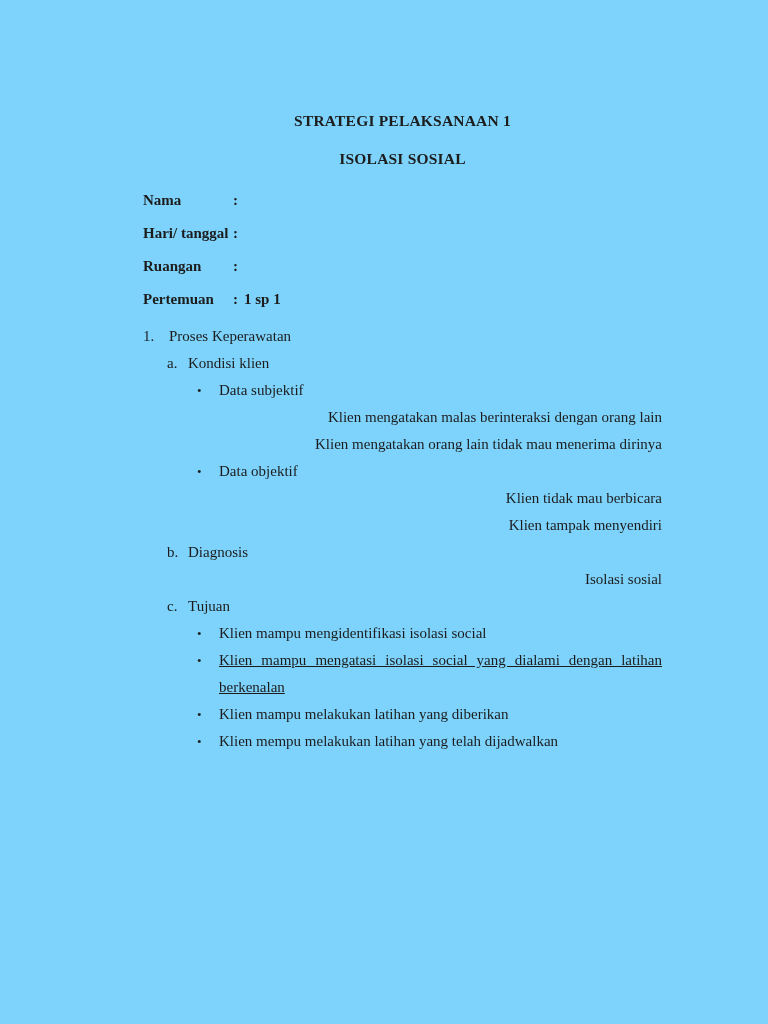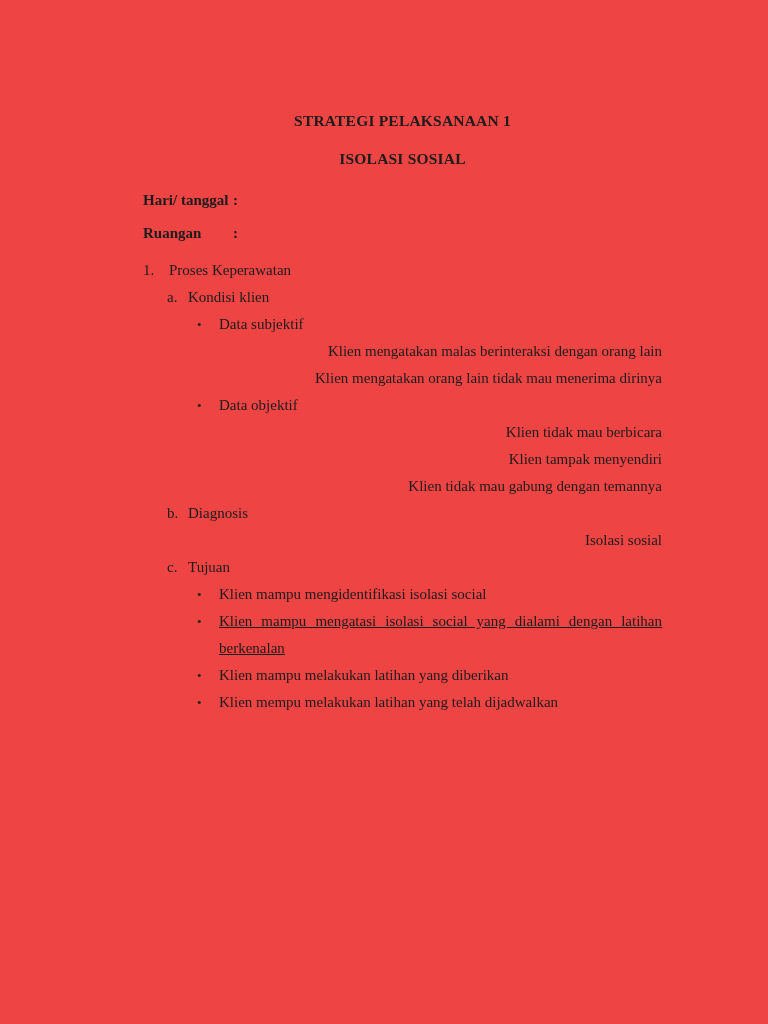--- a/index.html
+++ b/index.html
@@ -4,21 +4,21 @@
 <style>
   html, body {
     margin: 0;
     padding: 0;
     background: #ffffff;
   }
   .page {
     position: relative;
     width: 768px;
     height: 1024px;
-    background: #ef4444;
+    background: #7dd3fc;
     overflow: hidden;
     font-family: "Liberation Serif", "DejaVu Serif", serif;
     color: #1c1c1c;
   }
   .content {
     position: absolute;
     left: 143px;
     top: 111px;
     width: 519px; 
   }
@@ -60,24 +60,30 @@
 </head>
 <body>
 
 <div class="page">
   <div class="content">
 
     <h1 class="title title--first">STRATEGI PELAKSANAAN 1</h1>
     <h2 class="title title--second">ISOLASI SOSIAL</h2>
 
     <p class="field">
+      <span class="lbl">Nama</span><span class="colon">:</span><span class="val"></span>
+    </p>
+    <p class="field">
       <span class="lbl">Hari/ tanggal</span><span class="colon">:</span><span class="val"></span>
     </p>
     <p class="field">
       <span class="lbl">Ruangan</span><span class="colon">:</span><span class="val"></span>
+    </p>
+    <p class="field">
+      <span class="lbl">Pertemuan</span><span class="colon">:</span><span class="val">1 sp 1</span>
     </p>
 
     <div class="body">
 
       <div class="row lv1">
         <span class="marker">1.</span>
         <span class="tx">Proses Keperawatan</span>
       </div>
 
       <div class="row lv2">
@@ -91,21 +97,20 @@
       </div>
       <p class="plain">Klien mengatakan malas berinteraksi dengan orang lain</p>
       <p class="plain">Klien mengatakan orang lain tidak mau menerima dirinya</p>
 
       <div class="row lvb">
         <span class="marker">•</span>
         <span class="tx">Data objektif</span>
       </div>
       <p class="plain">Klien tidak mau berbicara</p>
       <p class="plain">Klien tampak menyendiri</p>
-      <p class="plain">Klien tidak mau gabung dengan temannya</p>
 
       <div class="row lv2">
         <span class="marker">b.</span>
         <span class="tx">Diagnosis</span>
       </div>
       <p class="plain" style="padding-left:45px">Isolasi sosial</p>
 
       <div class="row lv2">
         <span class="marker">c.</span>
         <span class="tx">Tujuan</span>

